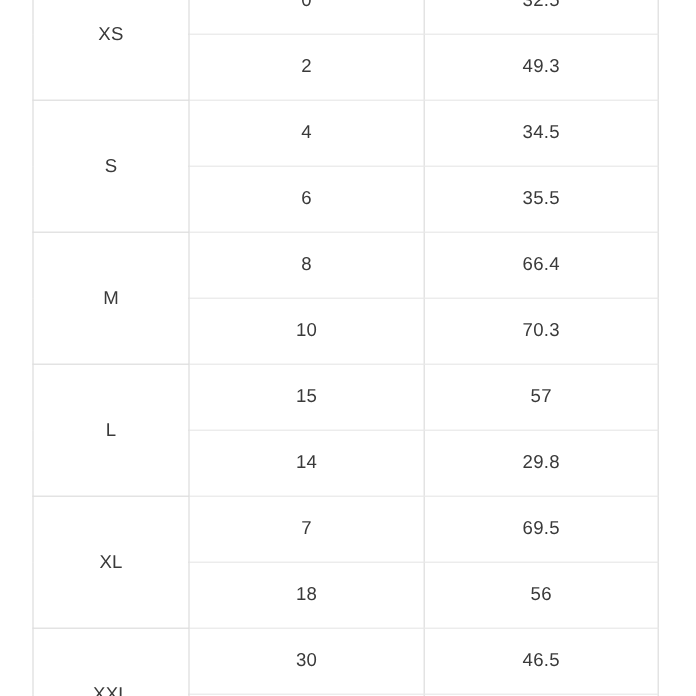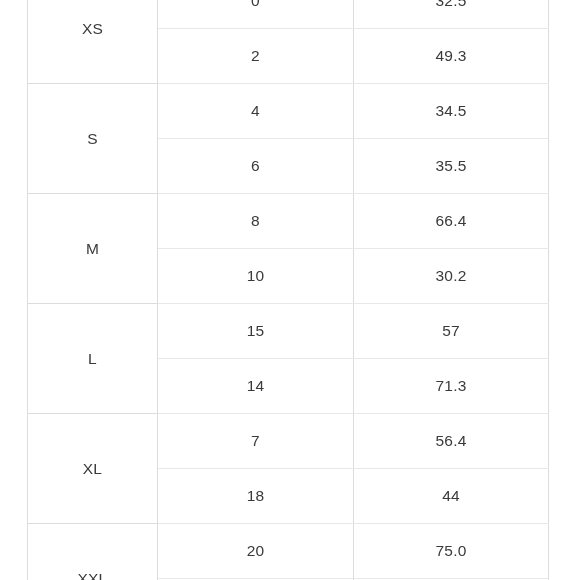--- a/index.html
+++ b/index.html
@@ -109,44 +109,44 @@
             <td class="cell-num">6</td>
             <td class="cell-meas">35.5</td>
           </tr>
           <tr class="group-start">
             <td class="size-label" rowspan="2">M</td>
             <td class="cell-num">8</td>
             <td class="cell-meas">66.4</td>
           </tr>
           <tr>
             <td class="cell-num">10</td>
-            <td class="cell-meas">30.2</td>
+            <td class="cell-meas">70.3</td>
           </tr>
           <tr class="group-start">
             <td class="size-label" rowspan="2">L</td>
             <td class="cell-num">15</td>
             <td class="cell-meas">57</td>
           </tr>
           <tr>
             <td class="cell-num">14</td>
-            <td class="cell-meas">71.3</td>
+            <td class="cell-meas">29.8</td>
           </tr>
           <tr class="group-start">
             <td class="size-label" rowspan="2">XL</td>
             <td class="cell-num">7</td>
-            <td class="cell-meas">56.4</td>
+            <td class="cell-meas">69.5</td>
           </tr>
           <tr>
             <td class="cell-num">18</td>
-            <td class="cell-meas">44</td>
+            <td class="cell-meas">56</td>
           </tr>
           <tr class="group-start">
             <td class="size-label" rowspan="2">XXL</td>
-            <td class="cell-num">20</td>
-            <td class="cell-meas">75.0</td>
+            <td class="cell-num">30</td>
+            <td class="cell-meas">46.5</td>
           </tr>
           <tr>
             <td class="cell-num">22</td>
             <td class="cell-meas">48</td>
           </tr>
         </tbody>
     </table>
   </div>
 </div>
 

